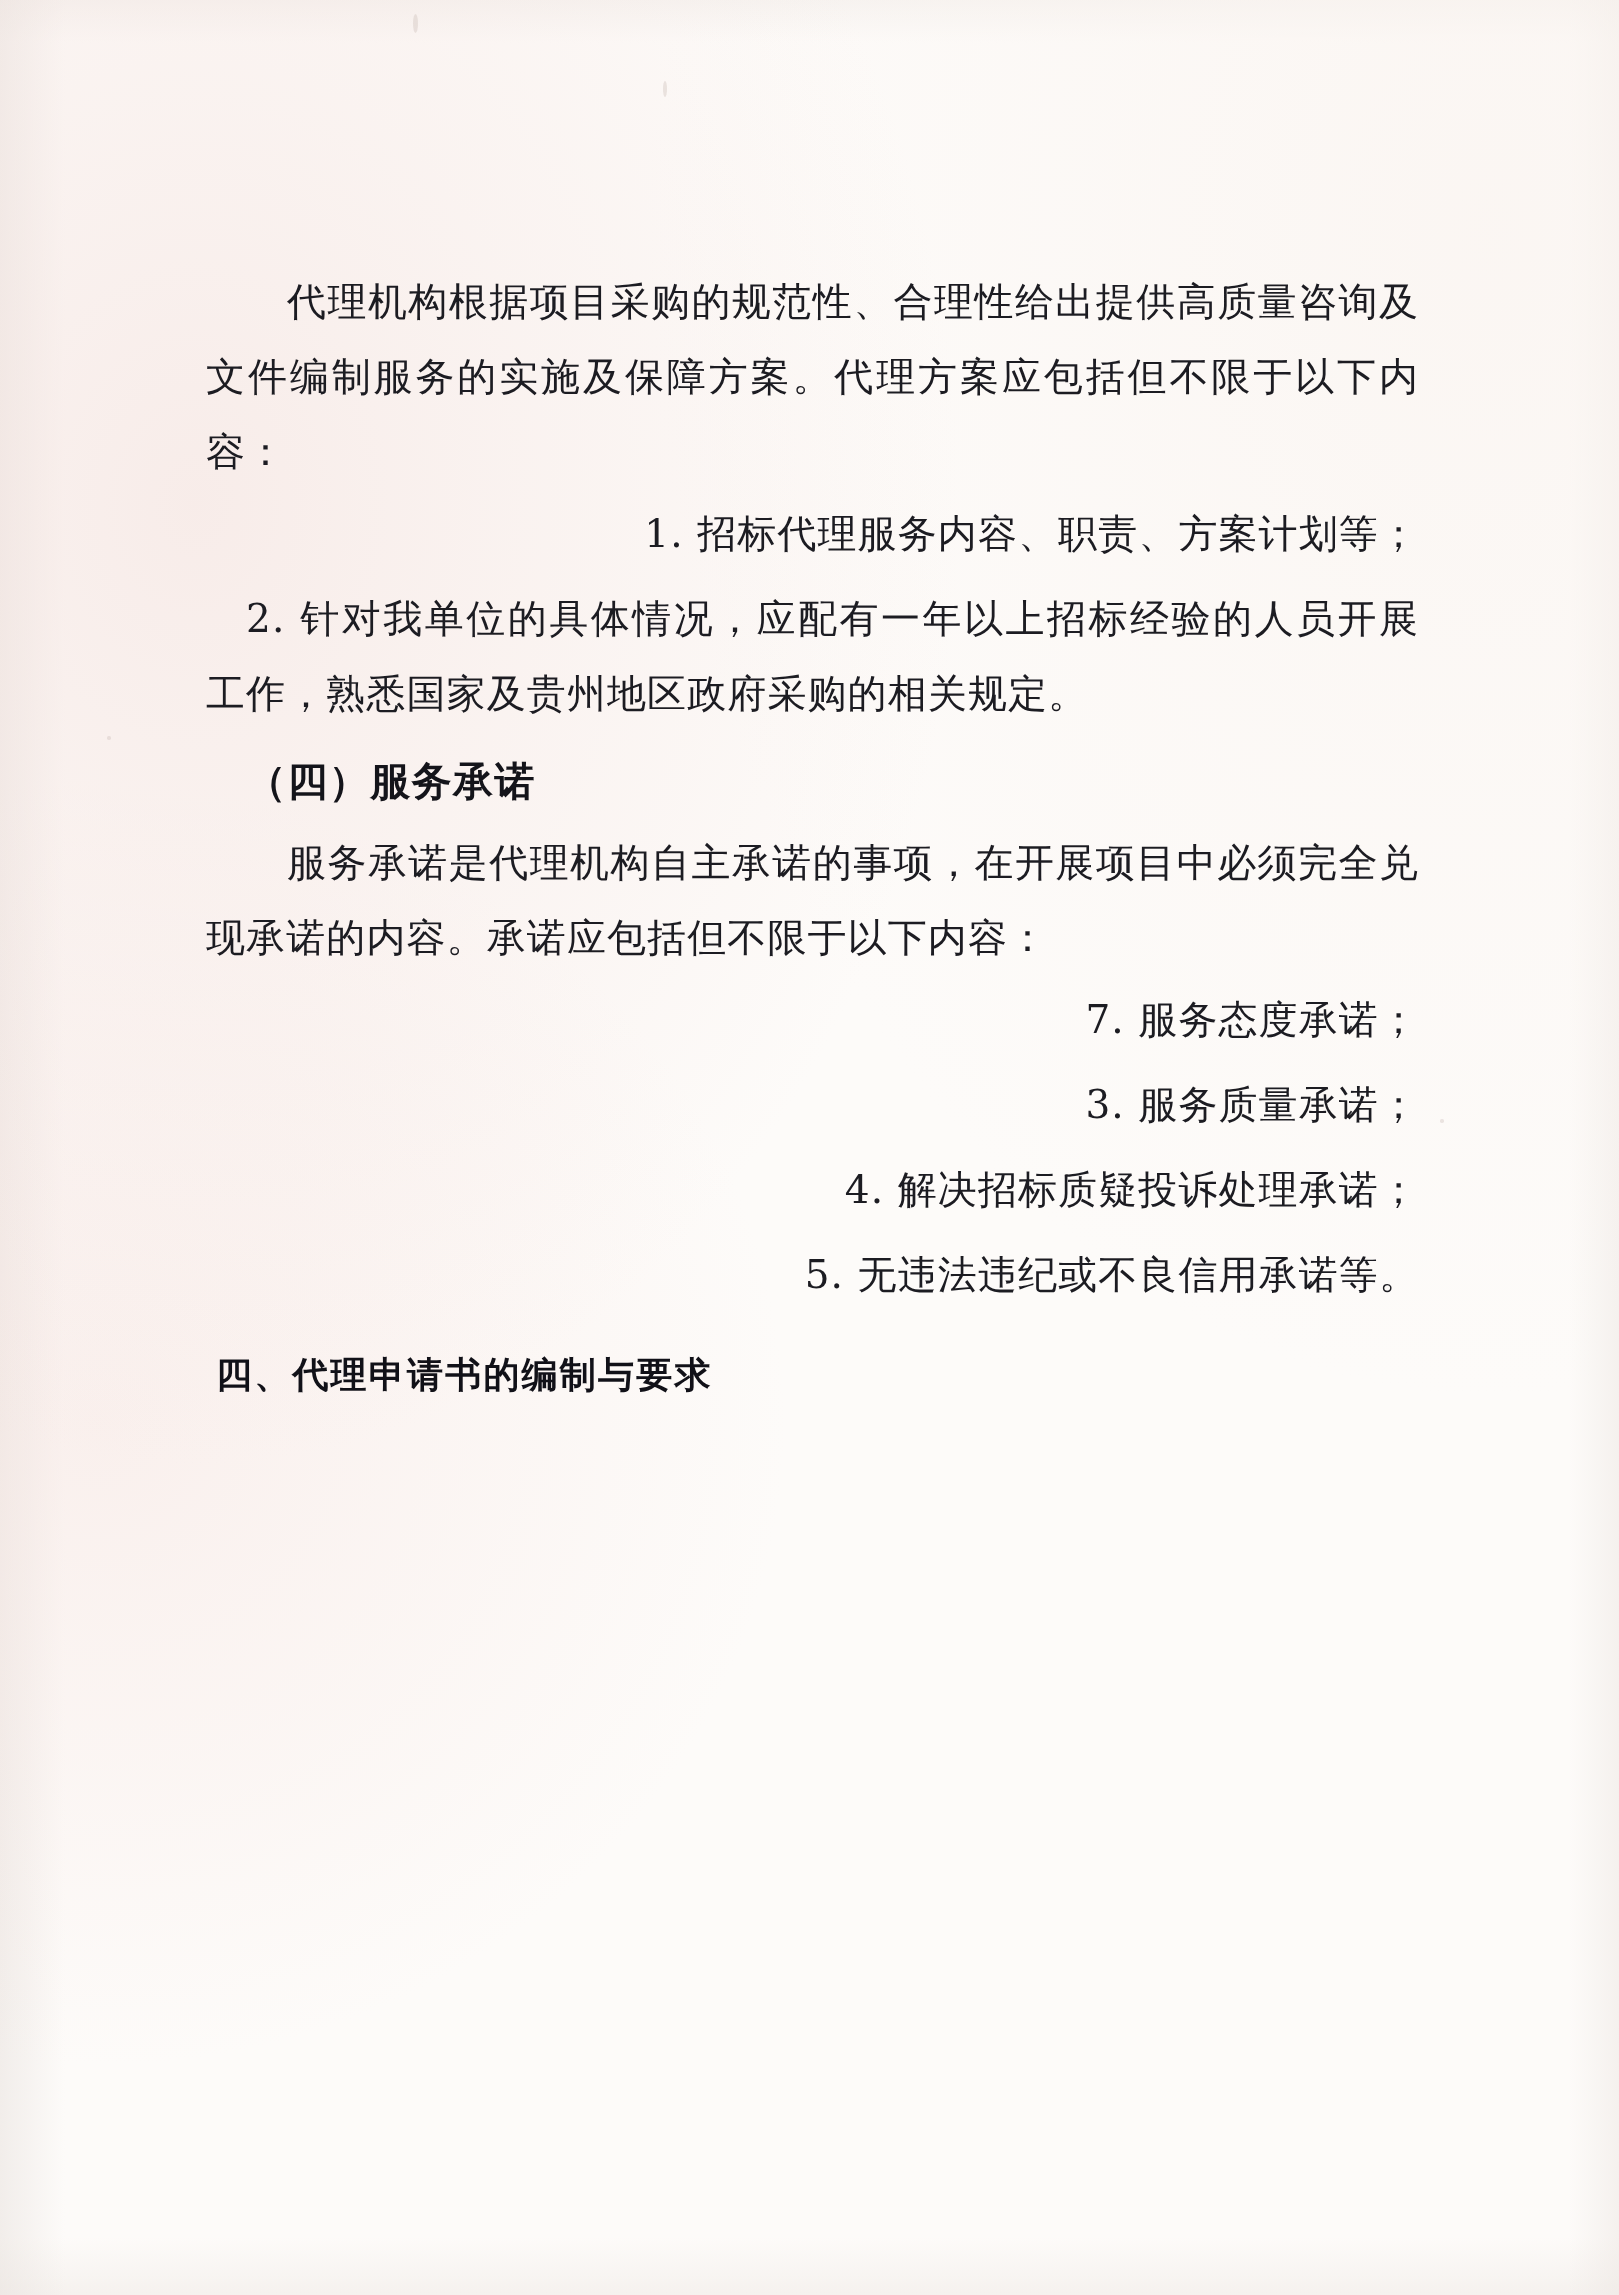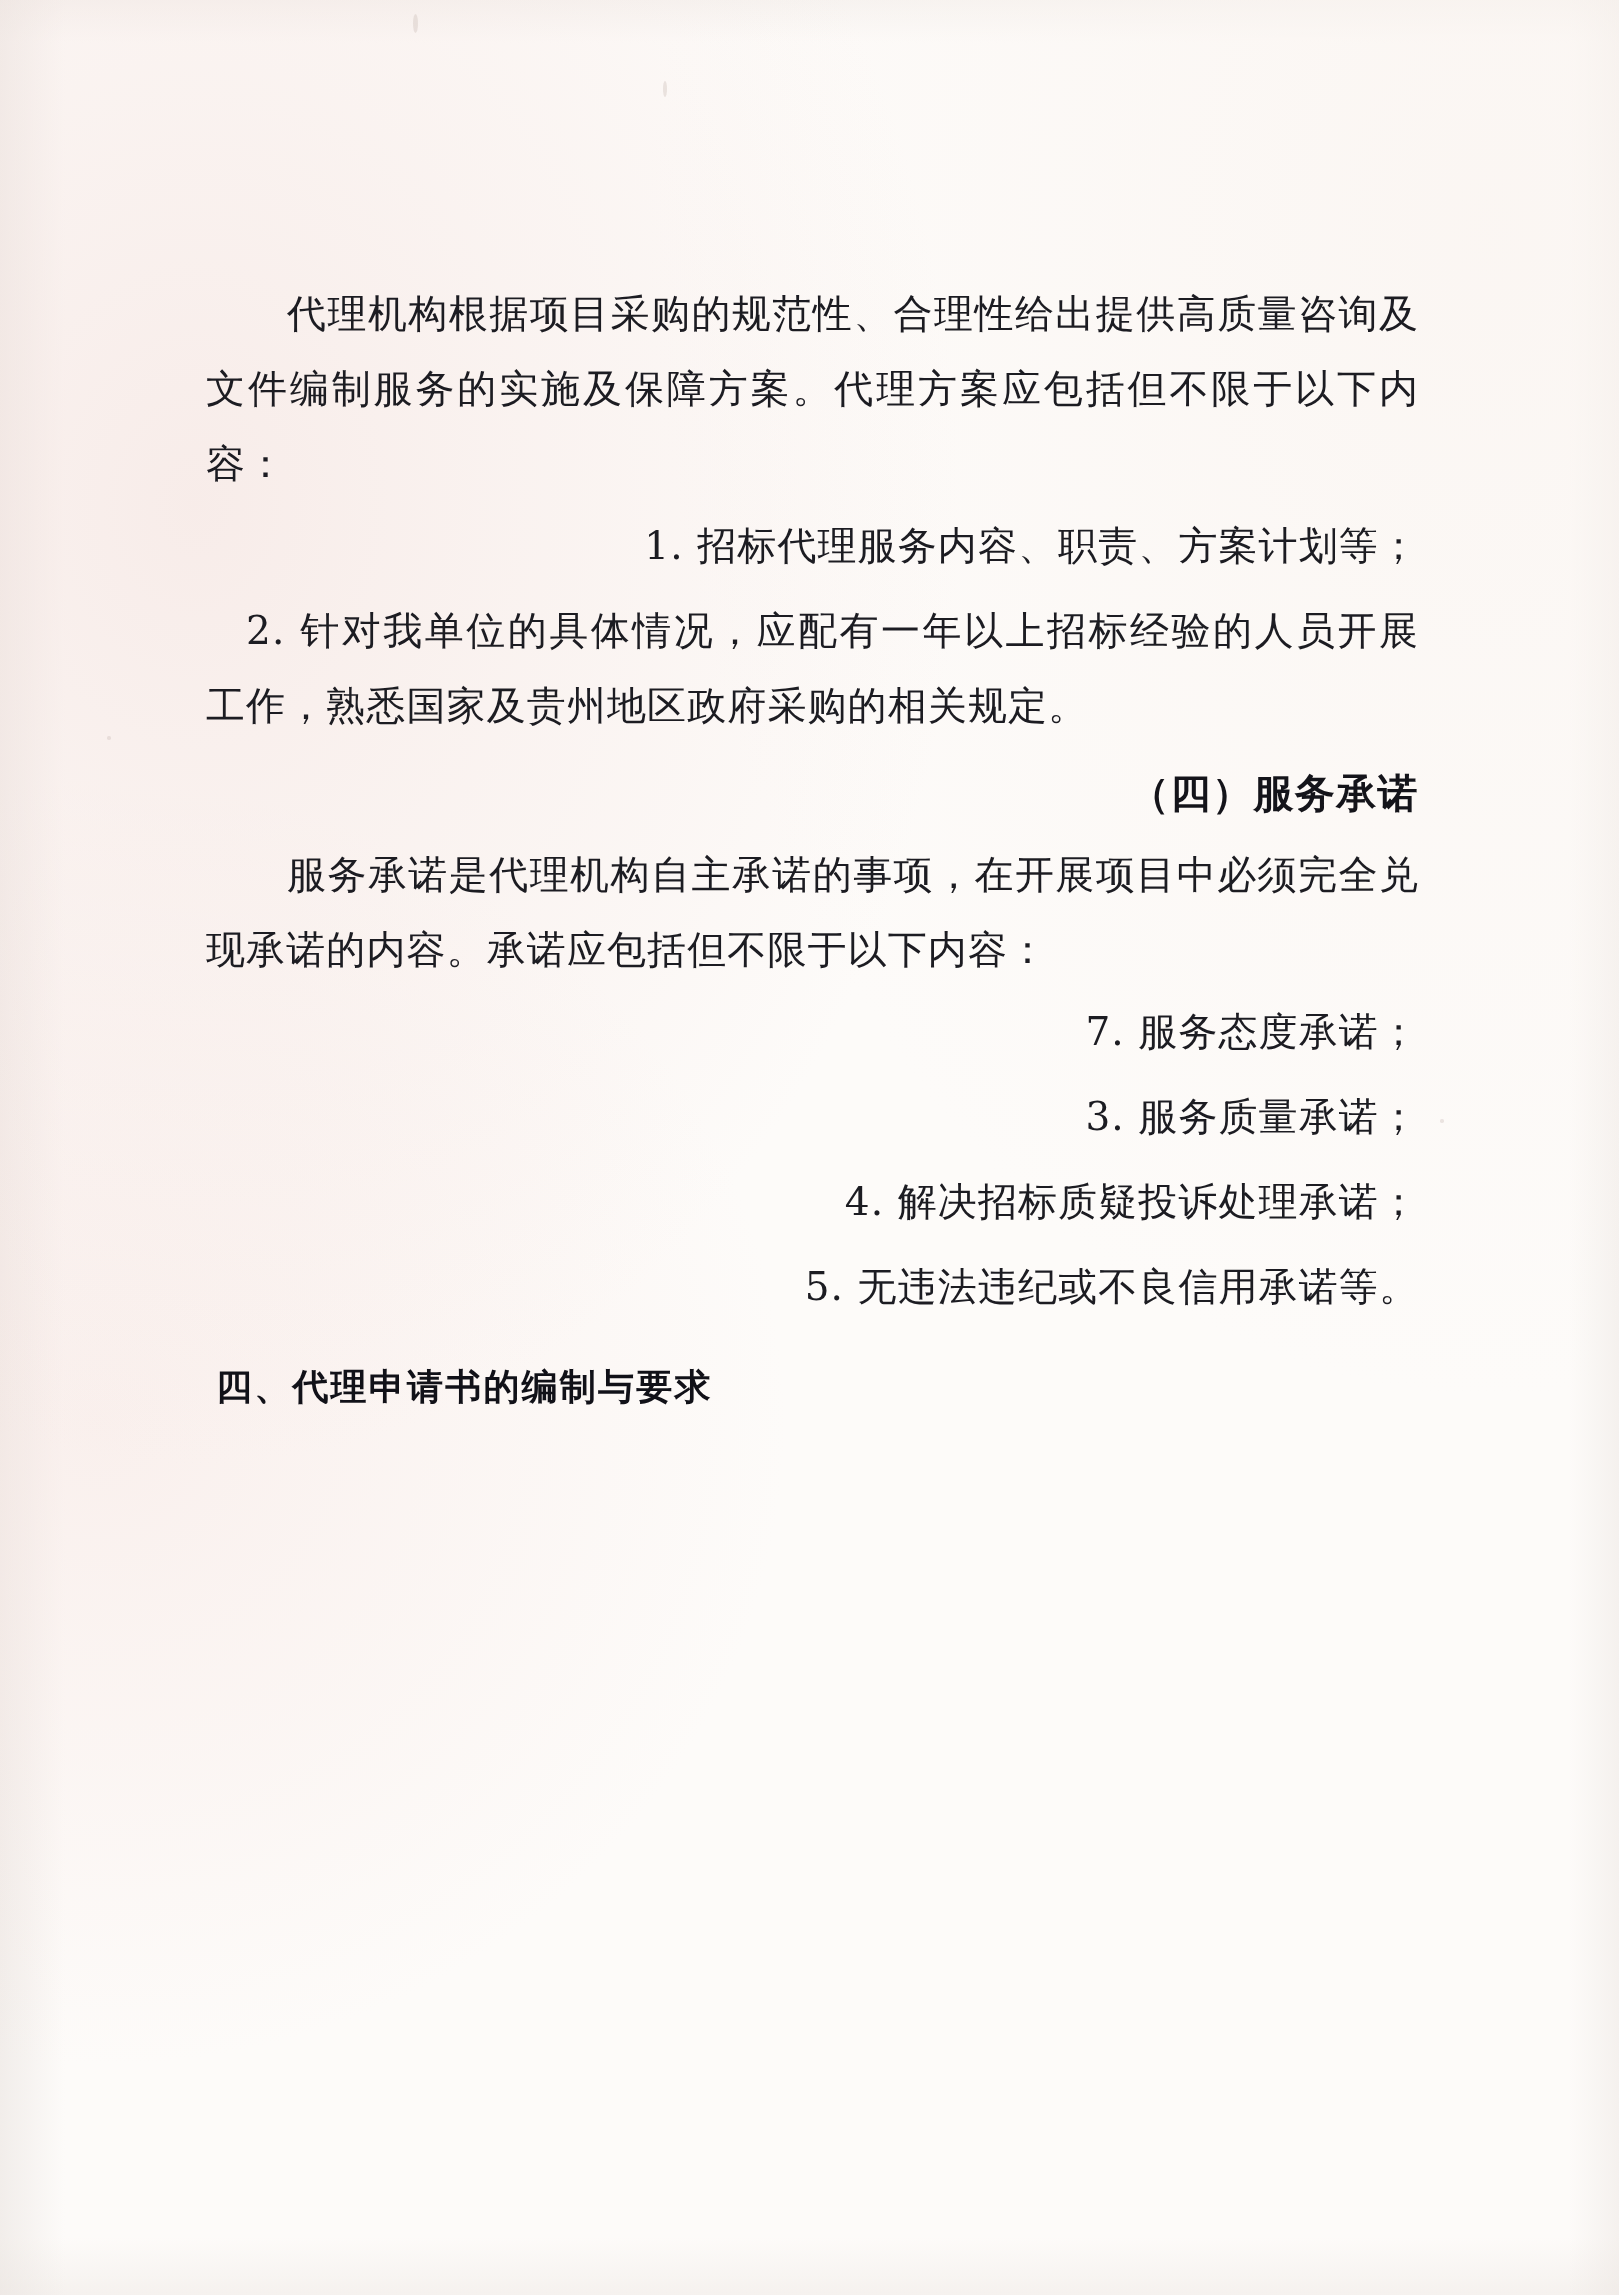--- a/index.html
+++ b/index.html
@@ -33,21 +33,21 @@
   }
   .speck {
     position: absolute;
     background: rgba(200,185,180,0.35);
     border-radius: 50%;
     pointer-events: none;
   }
   .content {
     position: absolute;
     left: 206px;
-    top: 276px;
+    top: 264px;
     width: 1213px;
   }
   .para {
     font-family: "DejaVu Serif", serif;
     font-size: 39px;
     line-height: 75px;
     color: #1c1c22;
     letter-spacing: 1.1px;
     margin: 0 0 7.2px 0;
     text-align: justify;
@@ -61,21 +61,20 @@
   }
   .heading-sub {
     font-family: "DejaVu Serif", serif;
     font-size: 40px;
     line-height: 75px;
     font-weight: bold;
     color: #14141a;
     letter-spacing: 1.4px;
     margin: 11.5px 0 7.2px 0;
     text-indent: 40px;
-    text-align: right;
   }
   .heading-main {
     font-family: "DejaVu Serif", serif;
     font-size: 36px;
     line-height: 75px;
     font-weight: bold;
     color: #111118;
     letter-spacing: 2.2px;
     margin: 24.5px 0 0 0;
     text-indent: 10px;

